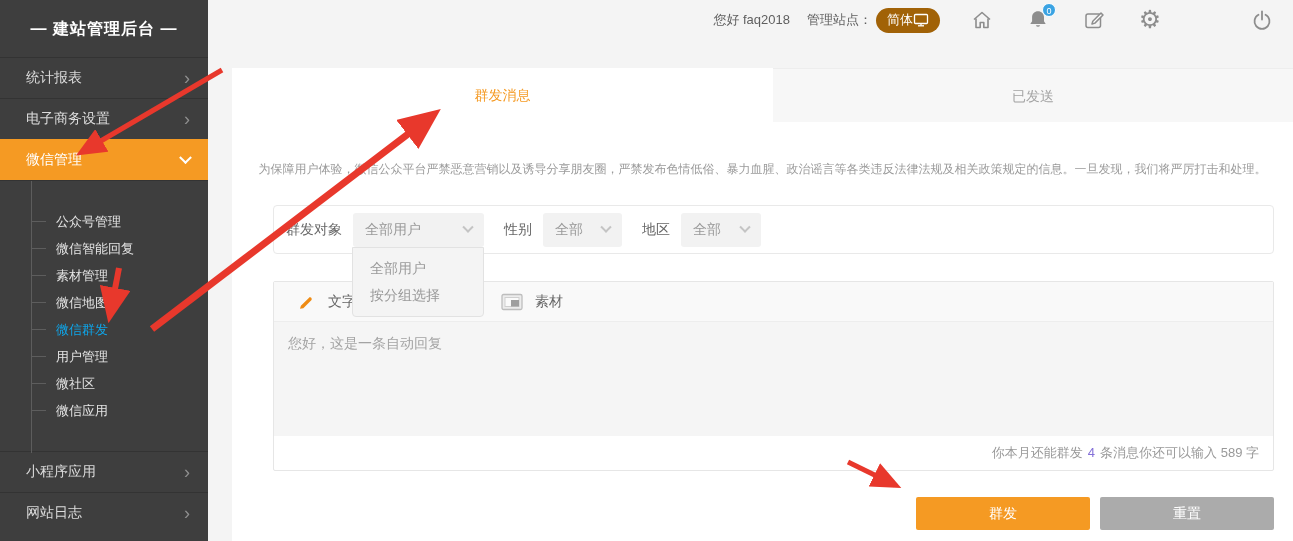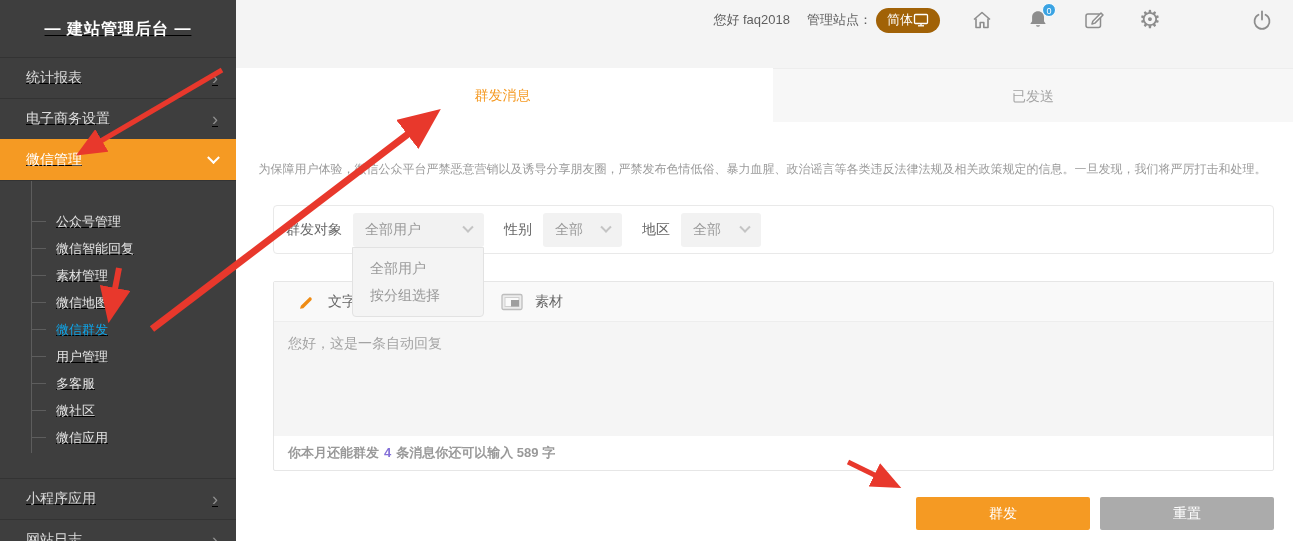--- a/index.html
+++ b/index.html
@@ -1,21 +1,21 @@
 <!DOCTYPE html>
 <html><head>
 <meta charset="utf-8">
 <style>
   * { margin:0; padding:0; box-sizing:border-box; }
   html,body { width:1293px; height:541px; }
   body { font-family:"Liberation Sans","DejaVu Sans",sans-serif; }
   .screen { position:relative; width:1293px; height:541px; background:#f4f4f4; overflow:hidden; }
 
   
-  .sidebar { position:absolute; left:0; top:0; width:236px; height:541px; background:#3e3e3e; z-index:2;text-decoration:underline; }
+  .sidebar { position:absolute; left:0; top:0; width:208px; height:541px; background:#3e3e3e; z-index:2; }
   .side-title { height:57px; line-height:57px; text-align:center; color:#ffffff; font-size:16px; font-weight:bold; letter-spacing:1px; }
   .side-item { height:41px; padding:0 18px 0 26px; color:#dcdcdc; font-size:14px; display:flex; justify-content:space-between; align-items:center; border-top:1px solid #333333; cursor:pointer; }
   .side-item .chev { color:#8f8f8f; font-size:18px; line-height:1; }
   .side-item.active { background:#f59a23; color:#fff; border-top-color:#f59a23; }
   .chev-down { width:9px; height:9px; border-right:2px solid #fff; border-bottom:2px solid #fff; transform:rotate(45deg) translate(-2px,-2px); }
   .submenu { position:relative; padding:27px 0; border-top:1px solid #333333; }
   .submenu::before { content:""; position:absolute; left:31px; top:0; height:272px; width:1px; background:#5d5d5d; }
   .sub-item { position:relative; height:27px; line-height:27px; padding-left:56px; color:#e4e4e4; font-size:13px; cursor:pointer; white-space:nowrap; }
   .sub-item::before { content:""; position:absolute; left:31px; top:13px; width:15px; height:1px; background:#5d5d5d; }
   .sub-item.active { color:#0ea5e9; }
@@ -48,21 +48,21 @@
   .chev-sm { width:8px; height:8px; border-right:2px solid #c4c4c4; border-bottom:2px solid #c4c4c4; transform:rotate(45deg) translate(-2px,-2px); flex:none; }
 
   .dd-menu { position:absolute; left:120px; top:179px; width:132px; background:#f4f4f4; border:1px solid #e2e2e2; border-radius:0 0 4px 4px; padding:7px 0; z-index:30; }
   .dd-option { height:27px; line-height:27px; padding-left:17px; font-size:14px; color:#999; cursor:pointer; }
 
   .editor { position:absolute; left:41px; top:213px; width:1001px; height:190px; border:1px solid #e6e6e6; border-radius:2px; background:#fff; }
   .toolbar { height:40px; background:#f9f9f9; border-bottom:1px solid #ededed; display:flex; align-items:center; padding-left:22px; }
   .tool { display:flex; align-items:center; gap:12px; color:#666; font-size:14px; cursor:pointer; }
   .tool + .tool { margin-left:145px; }
   .editor-content { height:114px; background:#f5f5f5; padding:13px 14px; color:#a3a3a3; font-size:14px; cursor:text; }
-  .statusbar { height:33px; display:flex; align-items:center; justify-content:flex-start; padding:0 14px; font-size:13px; color:#999; background:#fff;font-weight:bold; }
+  .statusbar { height:33px; display:flex; align-items:center; justify-content:flex-end; padding:0 14px; font-size:13px; color:#999; background:#fff; }
   .quota { display:flex; align-items:center; }
   .quota-num { color:#8470d8; margin:0 5px; }
 
   .btn { position:absolute; width:174px; height:33px; line-height:33px; text-align:center; color:#fff; font-size:14px; border-radius:2px; cursor:pointer; }
   .btn-send { left:684px; top:429px; background:#f59a23;text-align:center; }
   .btn-reset { left:868px; top:429px; background:#ababab; }
 
   
   .arrows { position:absolute; left:0; top:0; width:1293px; height:541px; z-index:60; pointer-events:none; }
 </style>
@@ -87,21 +87,20 @@
       <span class="chev-down"></span>
     </div>
 
     <div class="submenu">
       <div class="sub-item">公众号管理</div>
       <div class="sub-item">微信智能回复</div>
       <div class="sub-item">素材管理</div>
       <div class="sub-item">微信地图</div>
       <div class="sub-item active">微信群发</div>
       <div class="sub-item">用户管理</div>
-      <div class="sub-item">多客服</div>
       <div class="sub-item">微社区</div>
       <div class="sub-item">微信应用</div>
     </div>
 
     <div class="side-item">
       <span>小程序应用</span>
       <span class="chev">›</span>
     </div>
     <div class="side-item">
       <span>网站日志</span>

